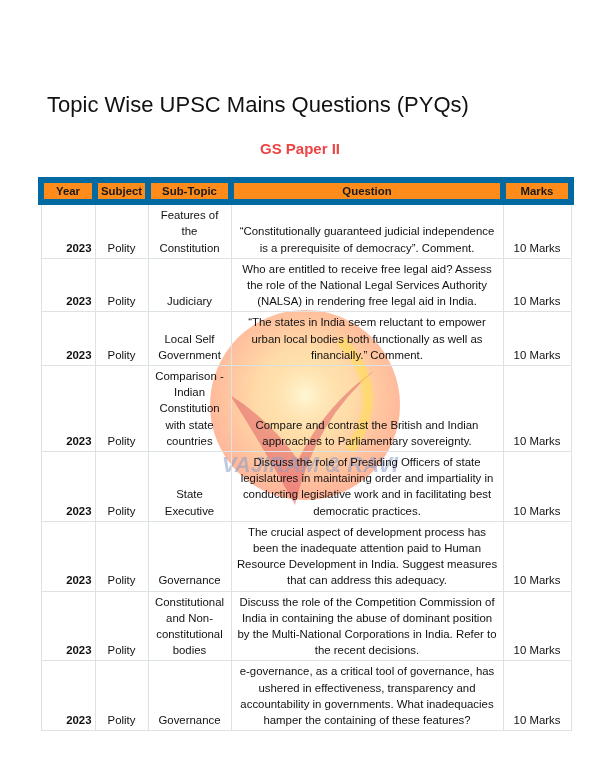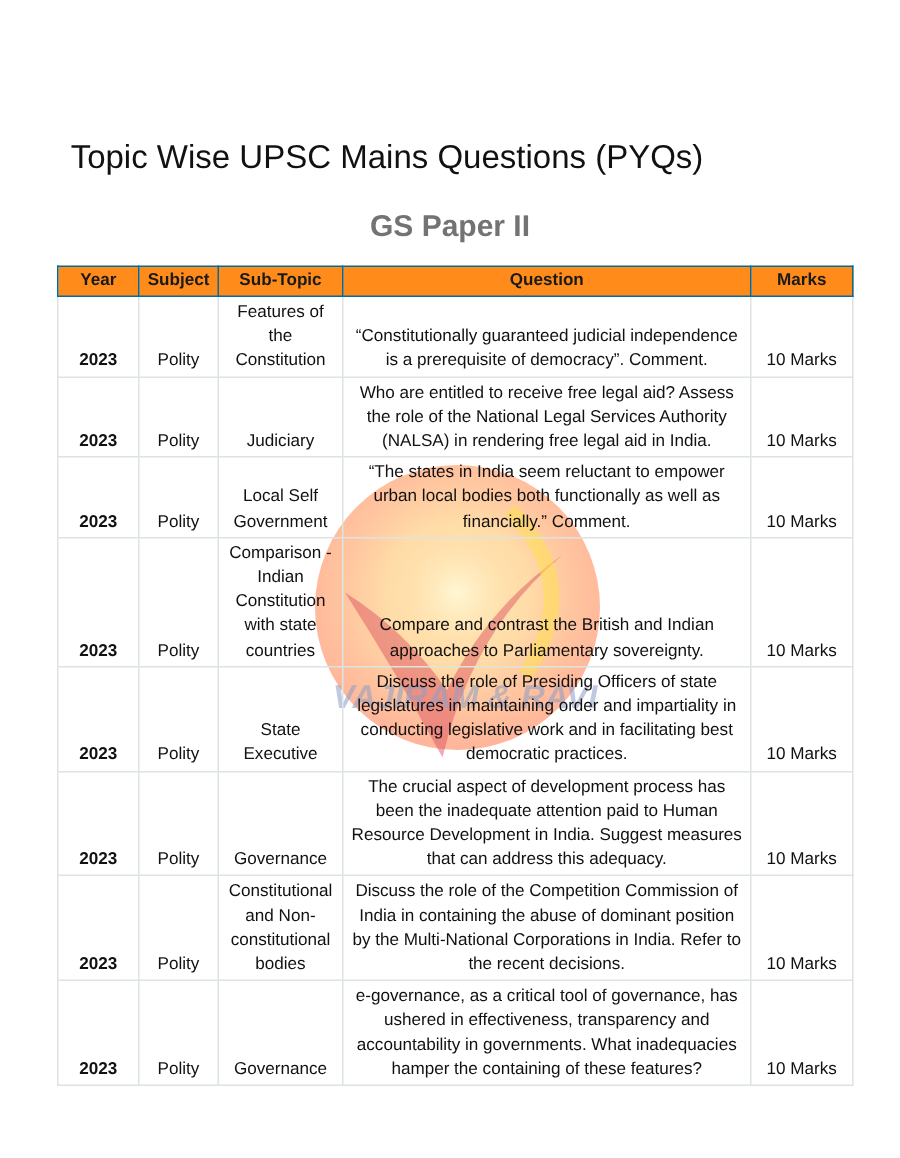--- a/index.html
+++ b/index.html
@@ -4,42 +4,42 @@
   <style>
     * { box-sizing: border-box; margin: 0; padding: 0; }
     html, body { width: 600px; height: 772px; background: #ffffff; overflow: hidden; }
     body { position: relative; font-family: "Liberation Sans", sans-serif; color: #111111; }
     .page-title {
       position: absolute; left: 0; width: 516px; top: 92px;
       text-align: center; font-size: 22px; font-weight: normal; color: #111;
     }
     .page-subtitle {
       position: absolute; left: 0; width: 600px; top: 140px;
-      text-align: center; font-size: 20px; color: #737373;
+      text-align: center; font-size: 15px; color: #ef4444;
     }
     table.pyq {
       position: absolute; left: 38px; top: 177px; width: 530px;
       border-collapse: collapse; font-size: 11.4px; line-height: 16.2px;
       table-layout: fixed;
     }
     table.pyq col.c-year { width: 54px; }
     table.pyq col.c-subj { width: 53px; }
     table.pyq col.c-sub { width: 83px; }
     table.pyq col.c-q { width: 272px; }
     table.pyq col.c-marks { width: 68px; }
     table.pyq th {
       background: #ff8c1a; color: #1a1a1a; font-weight: bold;
-      height: 20px; text-align: center; border: 1px solid #0369a1; padding: 0 3px;
+      height: 20px; text-align: center; border: 6px solid #0369a1; padding: 0 3px;
       font-size: 11.4px;
     }
     table.pyq td {
       border: 1px solid #dde3e3; vertical-align: bottom; padding: 2px 3px 2px 3px;
       background: transparent;
     }
-    td.year { text-align: center; font-weight: bold; }
+    td.year { text-align: right; font-weight: bold; }
     td.subj { text-align: center; }
     td.sub { text-align: center; }
     td.q { text-align: center; vertical-align: top; padding-top: 1px; }
     td.marks { text-align: center; }
     .watermark {
       position: absolute; left: 190px; top: 300px; width: 240px; height: 240px;
       pointer-events: none; z-index: 0;
     }
     table.pyq { z-index: 1; }
   </style>

